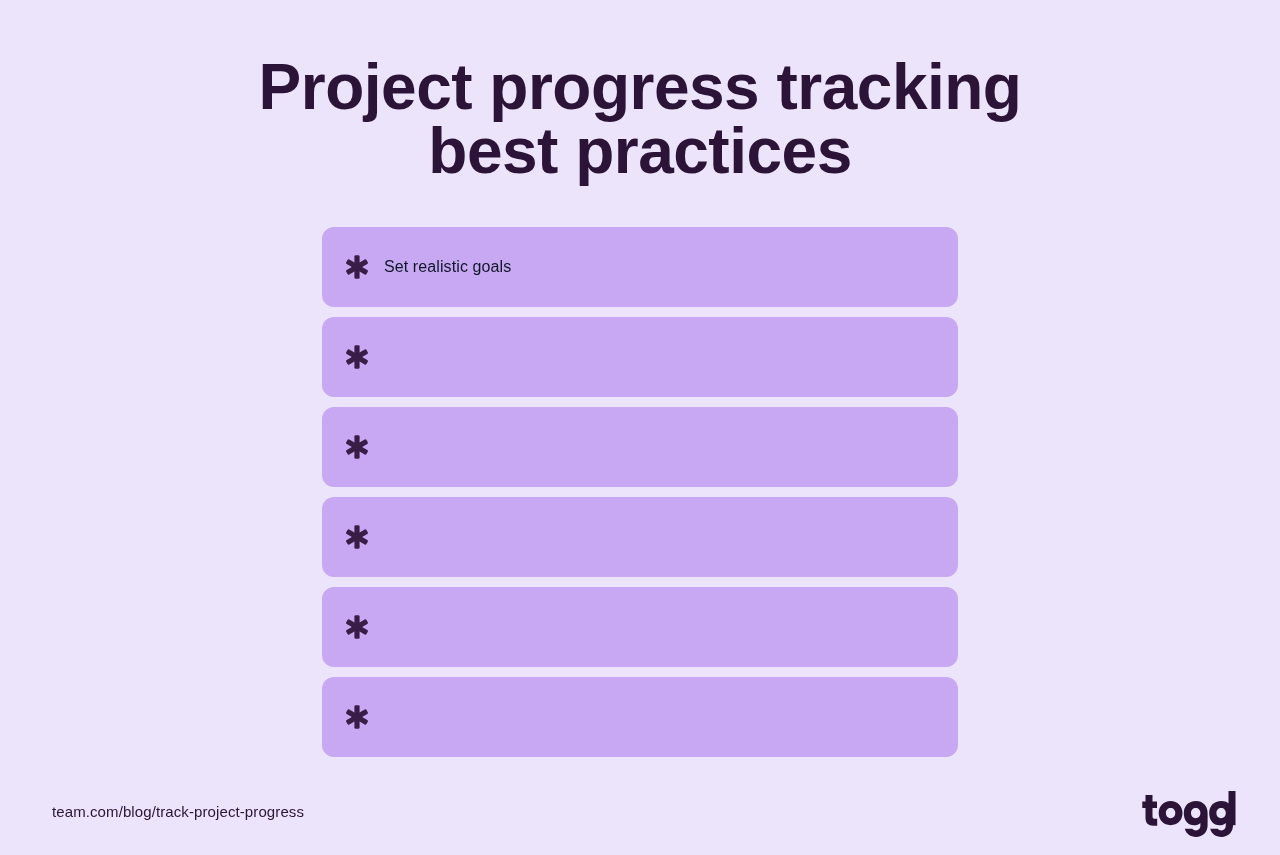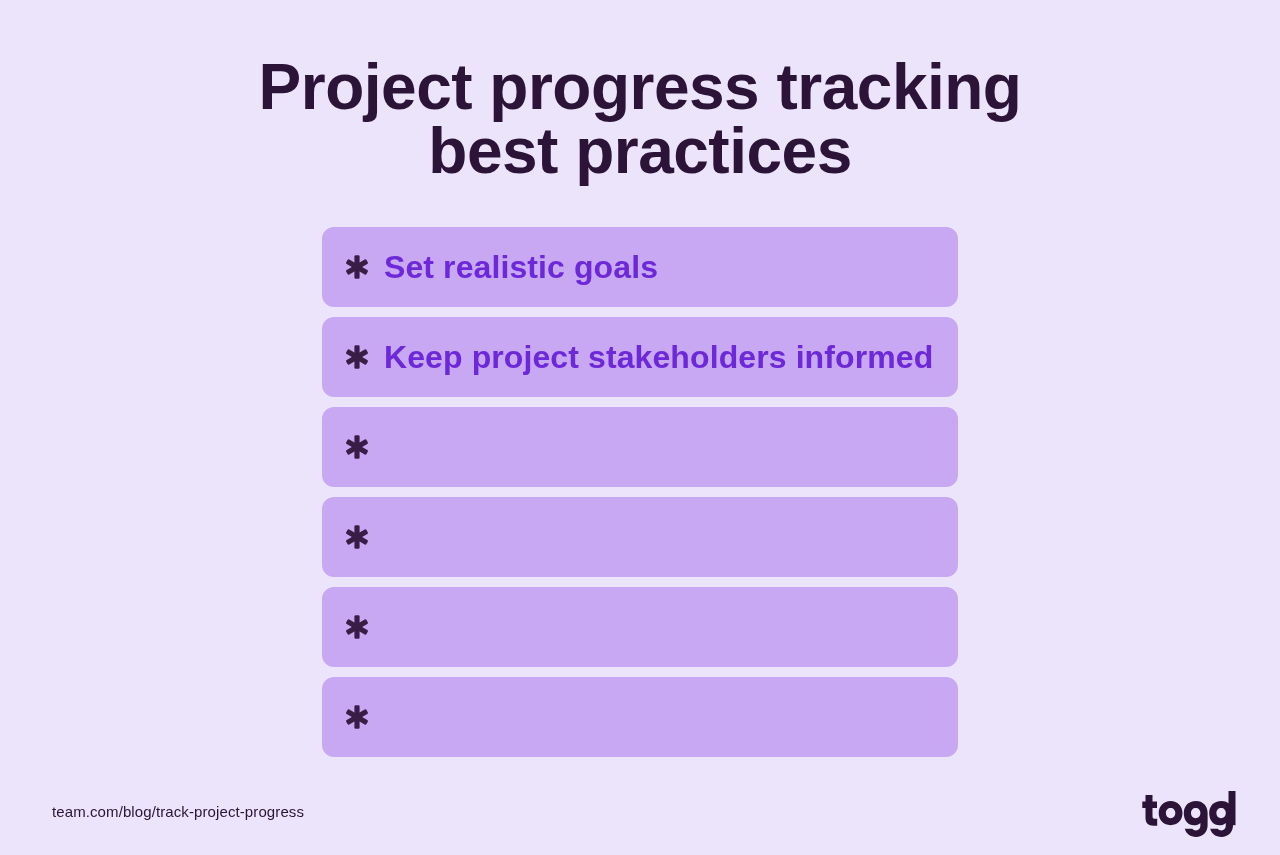--- a/index.html
+++ b/index.html
@@ -62,23 +62,23 @@
     height: 26px;
     flex: 0 0 26px;
     margin-right: 14px;
     display: block;
     color: #3a1d47;
   }
 
   .card-bullet svg { display: block; width: 26px; height: 26px; }
 
   .card-label {
-    font-size: 32px;
-    font-weight: 700;
-    color: #6d28d9;
+    font-size: 16px;
+    font-weight: 400;
+    color: #0f172a;
     letter-spacing: 0.1px;
     white-space: nowrap;
   }
 
   
   .footer-url {
     position: absolute;
     left: 52px;
     top: 803px;
     font-size: 15px;
@@ -122,21 +122,20 @@
     <div class="card">
       <span class="card-bullet">
         <svg viewBox="0 0 24 24" aria-hidden="true">
           <g fill="currentColor">
             <rect x="9.6" y="1.2" width="4.8" height="21.6" rx="1.2"></rect>
             <rect x="9.6" y="1.2" width="4.8" height="21.6" rx="1.2" transform="rotate(60 12 12)"></rect>
             <rect x="9.6" y="1.2" width="4.8" height="21.6" rx="1.2" transform="rotate(120 12 12)"></rect>
           </g>
         </svg>
       </span>
-      <span class="card-label">Keep project stakeholders informed</span>
     </div>
 
     <div class="card">
       <span class="card-bullet">
         <svg viewBox="0 0 24 24" aria-hidden="true">
           <g fill="currentColor">
             <rect x="9.6" y="1.2" width="4.8" height="21.6" rx="1.2"></rect>
             <rect x="9.6" y="1.2" width="4.8" height="21.6" rx="1.2" transform="rotate(60 12 12)"></rect>
             <rect x="9.6" y="1.2" width="4.8" height="21.6" rx="1.2" transform="rotate(120 12 12)"></rect>
           </g>

